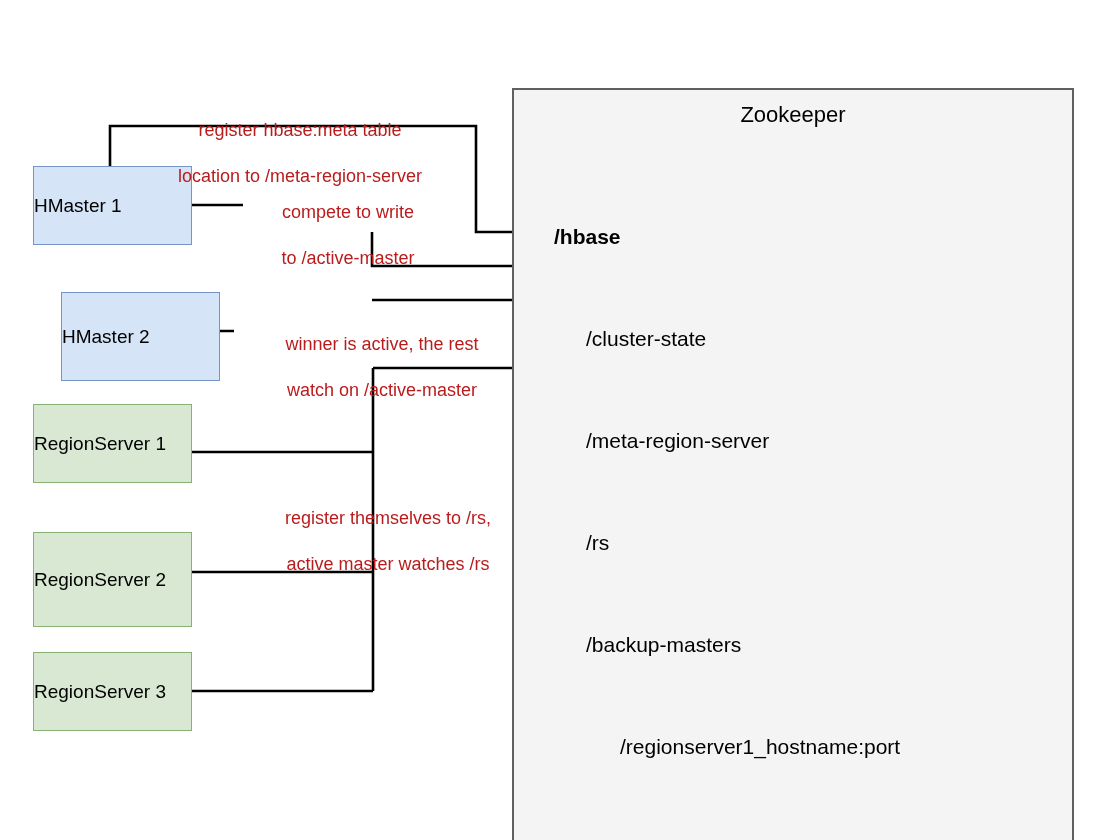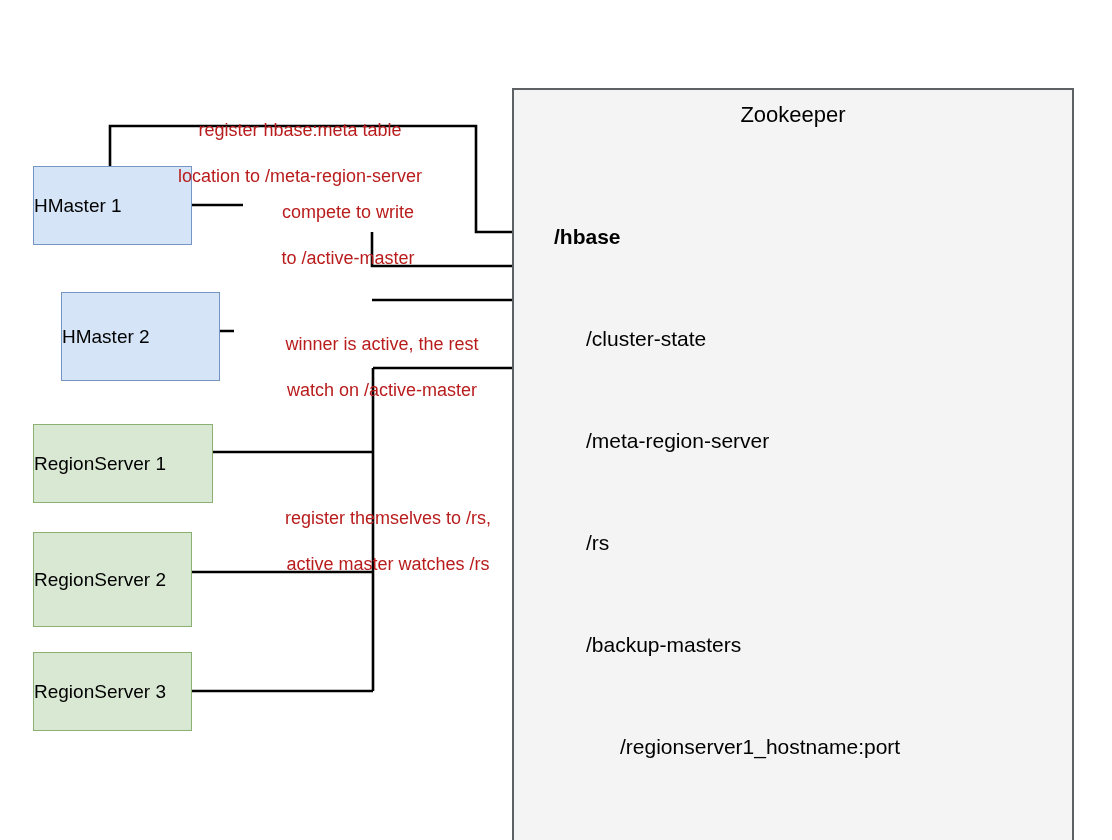--- a/index.html
+++ b/index.html
@@ -125,21 +125,21 @@
   </svg>
 
   <div class="node-box node-master" style="left:33px; top:166px; width:159px; height:79px;">
     <span>HMaster 1</span>
   </div>
 
   <div class="node-box node-master" style="left:33px; top:292px; width:159px; height:89px;margin-left:28px;">
     <span>HMaster 2</span>
   </div>
 
-  <div class="node-box node-rs" style="left:33px; top:424px; width:180px; height:79px;">
+  <div class="node-box node-rs" style="left:33px; top:404px; width:159px; height:79px;">
     <span>RegionServer 1</span>
   </div>
 
   <div class="node-box node-rs" style="left:33px; top:532px; width:159px; height:95px;">
     <span>RegionServer 2</span>
   </div>
 
   <div class="node-box node-rs" style="left:33px; top:652px; width:159px; height:79px;">
     <span>RegionServer 3</span>
   </div>

